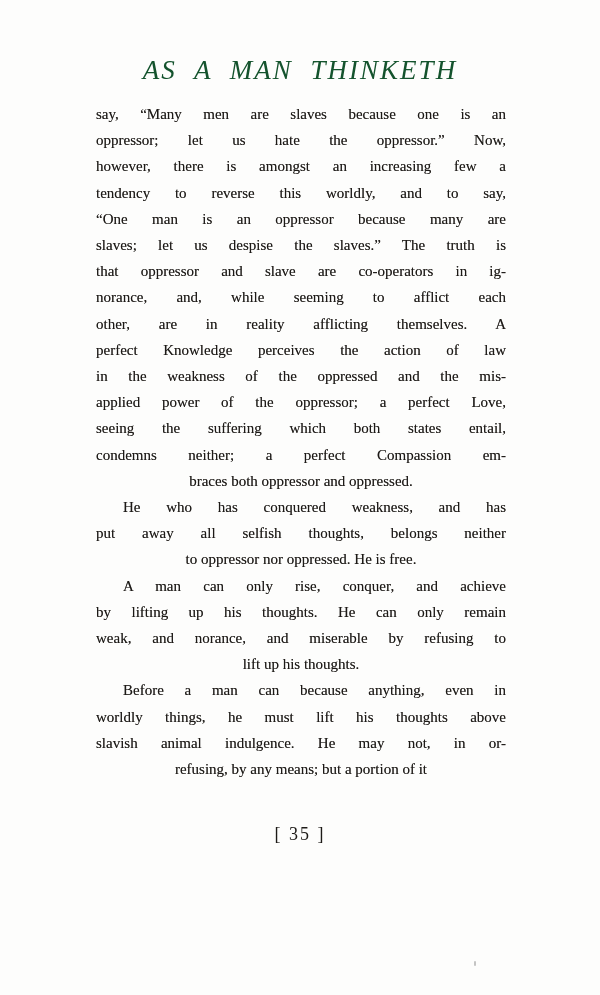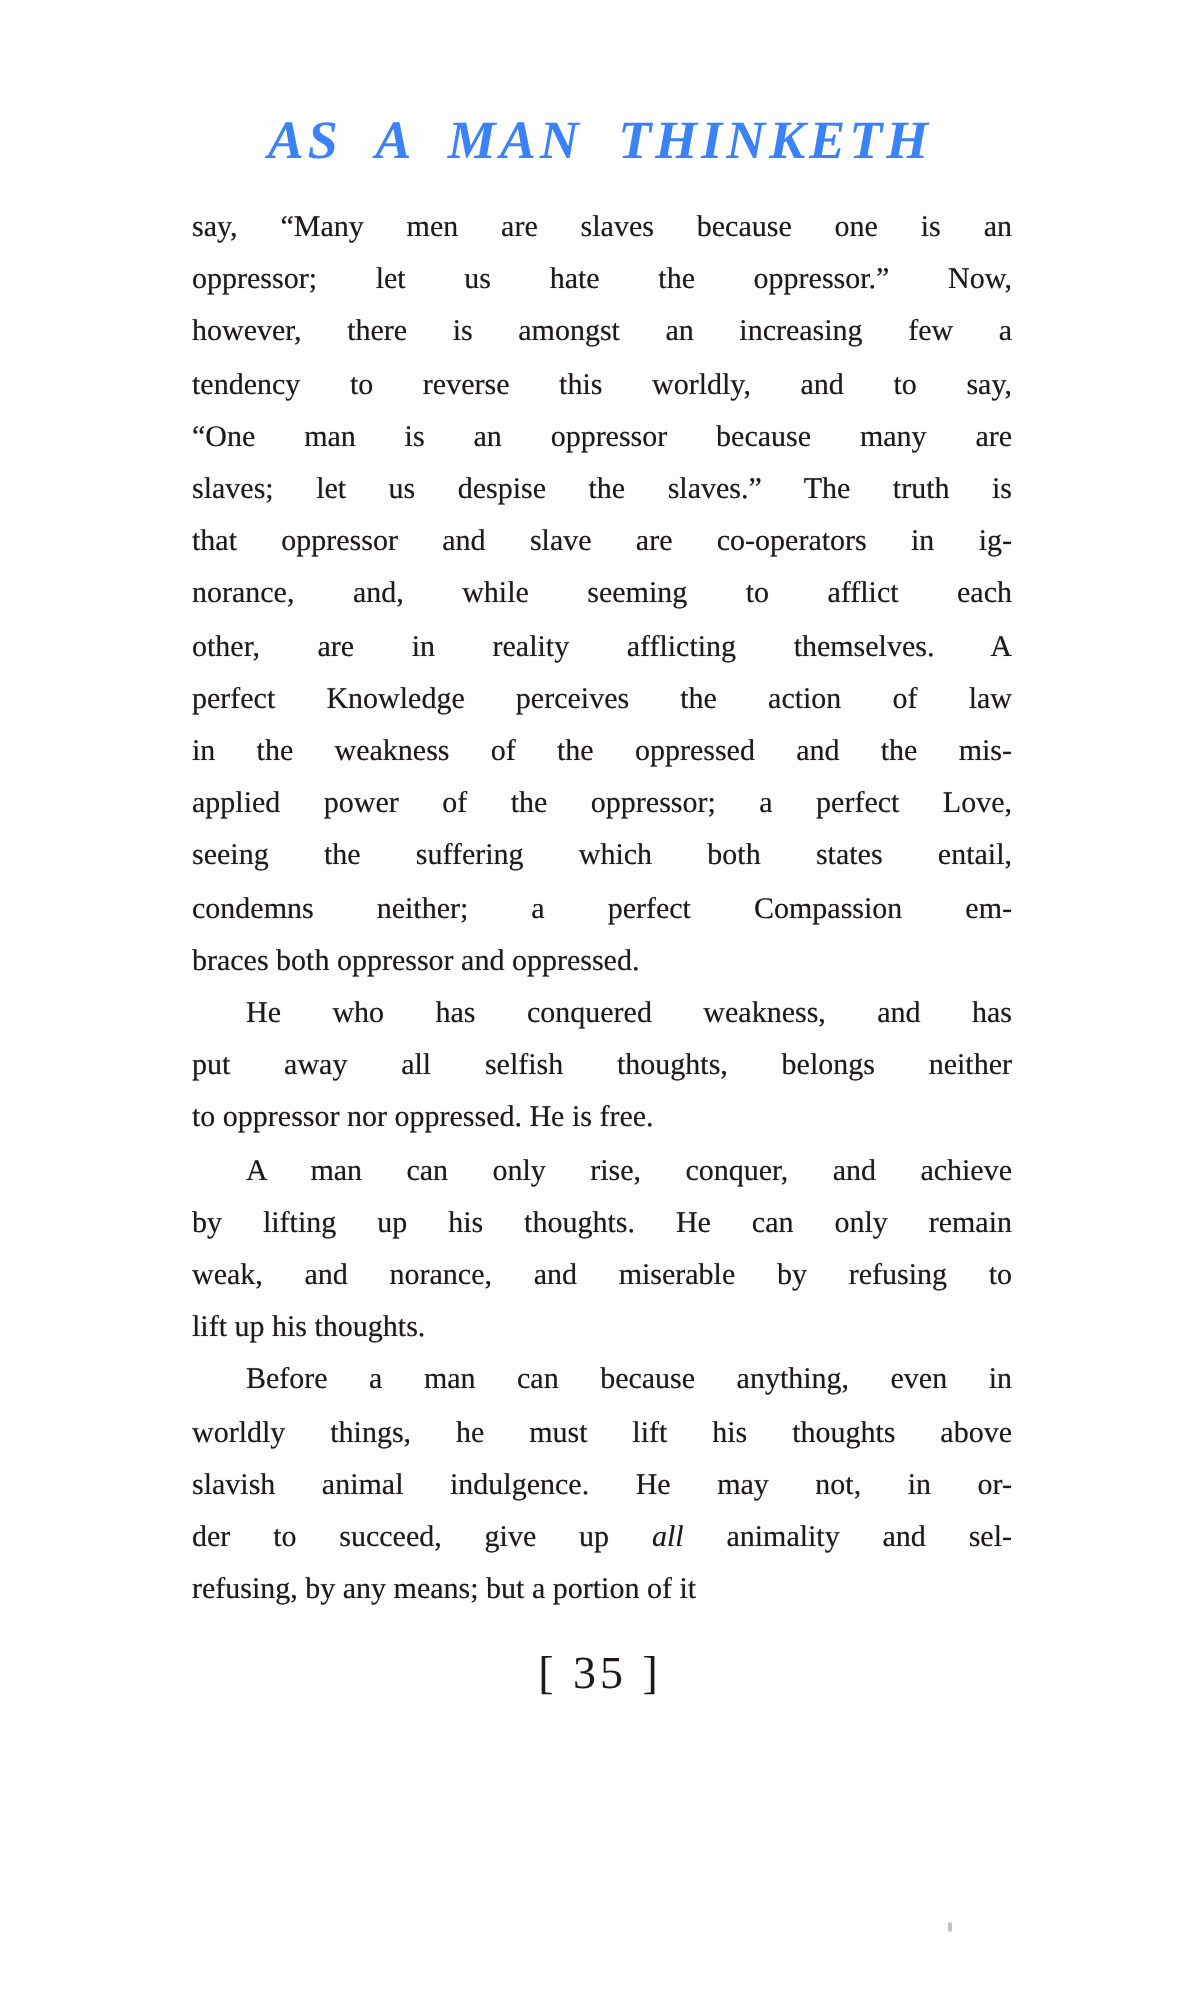--- a/index.html
+++ b/index.html
@@ -13,55 +13,55 @@
     font-family: "Liberation Serif", "DejaVu Serif", serif;
     color: #1d1a17;
   }
 
   .running-head {
     margin: 0;
     padding-top: 54px;
     text-align: center;
     font-size: 27px;
     line-height: 33px;
-    font-weight: bold;
+    font-weight: normal;
     font-style: italic;
     letter-spacing: 2px;
     word-spacing: 9px;
-    color: #3b82f6;
+    color: #14532d;
   }
 
   .text-block {
     width: 410px;
     margin: 14px 0 0 96px;
     font-size: 15px;
     line-height: 26.2px;
     text-shadow: 0 0 0.4px rgba(29,26,23,0.55);
   }
 
   .paragraph { margin: 0; }
 
-  .line { text-align: left; white-space: nowrap; }
+  .line { text-align: center; white-space: nowrap; }
   .line.justify {
     white-space: normal;
     text-align: justify;
     text-align-last: justify;
     -moz-text-align-last: justify;
   }
   .line.first { text-indent: 27px; }
 
   .italic { font-style: italic; }
 
   .folio {
     position: absolute;
     left: 0;
     right: 0;
     top: 824px;
     text-align: center;
-    font-size: 23px;
+    font-size: 18px;
     letter-spacing: 2px;
     color: #1d1a17;
   }
 
   
   .speck {
     position: absolute;
     left: 474px;
     top: 961px;
     width: 2px;
@@ -102,21 +102,20 @@
       <div class="paragraph">
         <div class="line justify first">A man can only rise, conquer, and achieve</div>
         <div class="line justify">by lifting up his thoughts.  He can only remain</div>
         <div class="line justify">weak, and norance, and miserable by refusing to</div>
         <div class="line">lift up his thoughts.</div>
       </div>
       <div class="paragraph">
         <div class="line justify first">Before a man can because anything, even in</div>
         <div class="line justify">worldly things, he must lift his thoughts above</div>
         <div class="line justify">slavish animal indulgence.  He may not, in or-</div>
-        <div class="line justify"><span>der to succeed, give up </span><span class="italic">all</span><span> animality and sel-</span></div>
         <div class="line">refusing, by any means; but a portion of it</div>
       </div>
     </div>
 
   <div class="folio">[ 35 ]</div>
 
   <div class="speck"></div>
 </div>
 
 </body></html>

